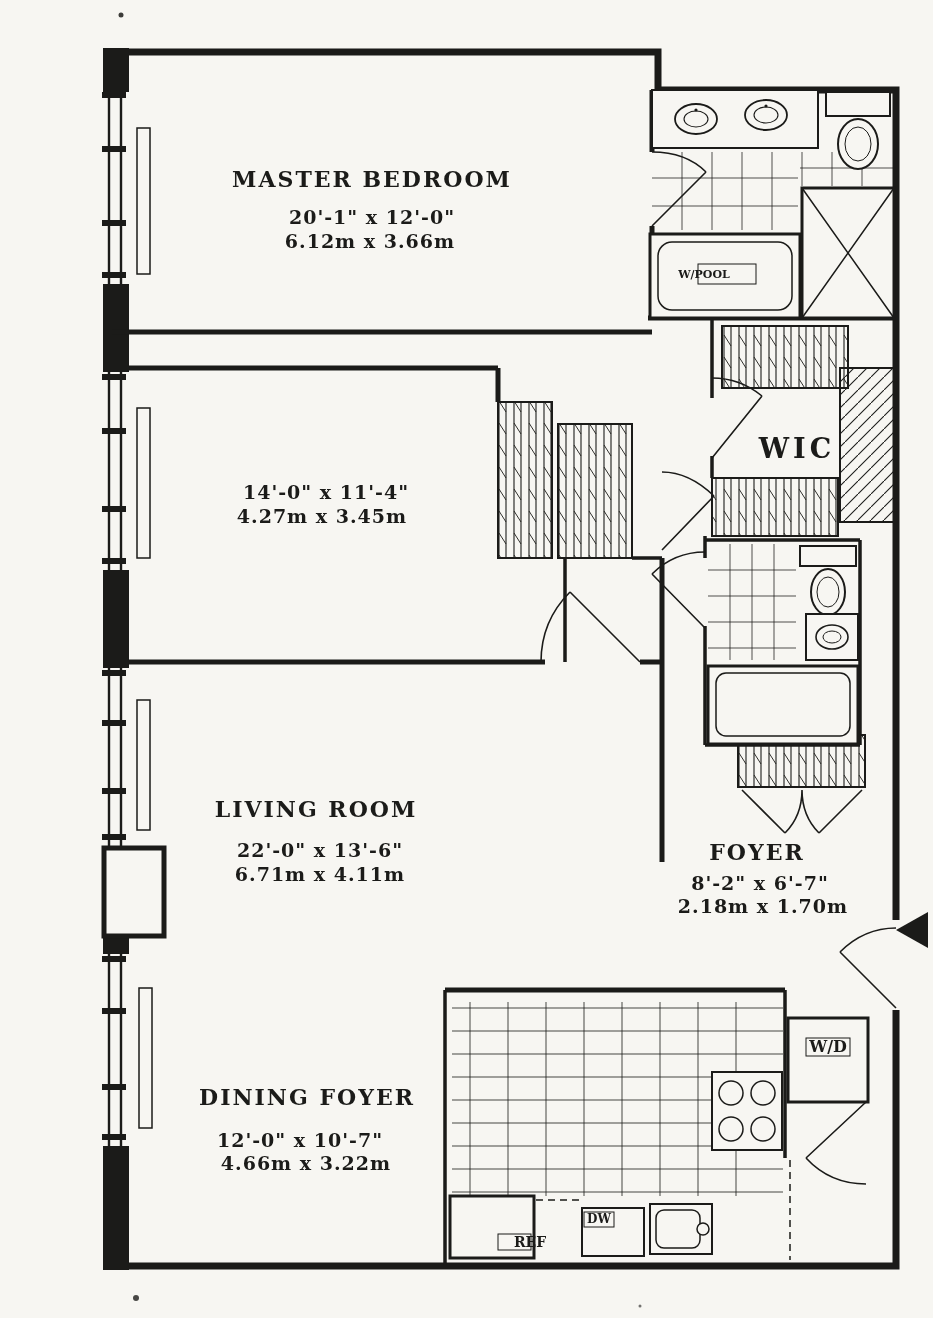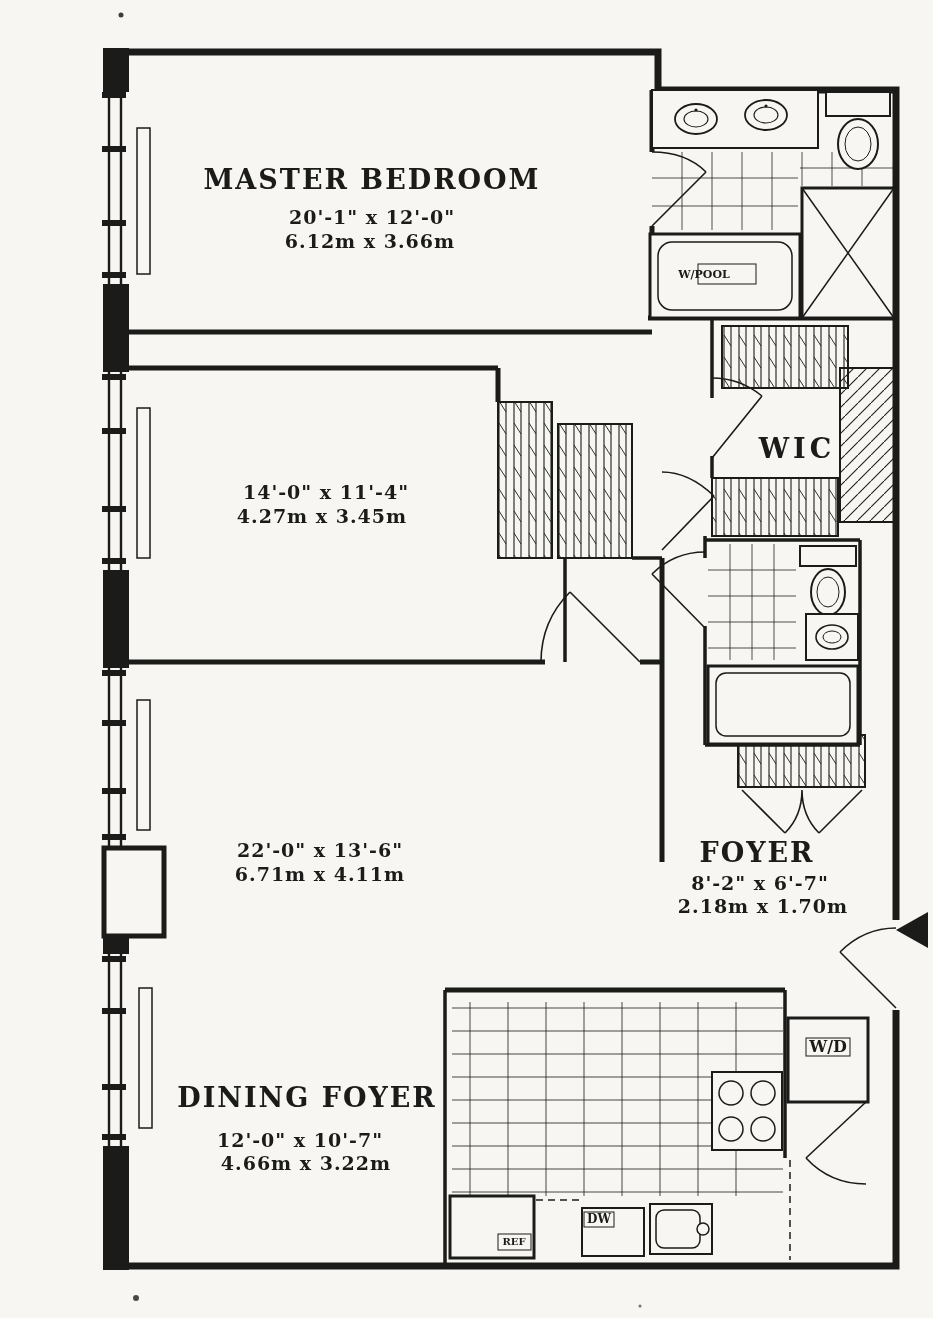--- a/index.html
+++ b/index.html
@@ -13,21 +13,21 @@
   }
   .plan-svg { position: absolute; left: 0; top: 0; }
   .lbl {
     position: absolute;
     transform: translate(-50%, -50%);
     color: #1b1b19;
     font-weight: bold;
     white-space: nowrap;
     line-height: 1;
   }
-  .room-name { font-size: 27px; letter-spacing: 2px; }
+  .room-name { font-size: 22px; letter-spacing: 2px; }
   .wic-name  { font-size: 27px; letter-spacing: 4px; }
   .room-dim  { font-size: 19px; letter-spacing: 1px; }
   .fix-lbl   { font-weight: bold; }
 </style>
 </head>
 <body>
 
 <div class="page">
 
   <svg class="plan-svg" width="933" height="1318" viewBox="0 0 933 1318">
@@ -200,29 +200,30 @@
 
   <div class="lbl room-name" style="left:372px;top:179px">MASTER BEDROOM</div>
   <div class="lbl room-dim" style="left:372px;top:217px">20'-1" x 12'-0"</div>
   <div class="lbl room-dim" style="left:370px;top:241px">6.12m x 3.66m</div>
 
   <div class="lbl room-dim" style="left:326px;top:492px">14'-0" x 11'-4"</div>
   <div class="lbl room-dim" style="left:322px;top:516px">4.27m x 3.45m</div>
 
   <div class="lbl wic-name" style="left:797px;top:448px">WIC</div>
 
+  <div class="lbl room-name" style="left:316px;top:809px">LIVING ROOM</div>
   <div class="lbl room-dim" style="left:320px;top:850px">22'-0" x 13'-6"</div>
   <div class="lbl room-dim" style="left:320px;top:874px">6.71m x 4.11m</div>
 
   <div class="lbl room-name" style="left:757px;top:852px">FOYER</div>
   <div class="lbl room-dim" style="left:760px;top:883px">8'-2" x 6'-7"</div>
   <div class="lbl room-dim" style="left:763px;top:906px">2.18m x 1.70m</div>
 
   <div class="lbl room-name" style="left:307px;top:1097px">DINING FOYER</div>
   <div class="lbl room-dim" style="left:300px;top:1140px">12'-0" x 10'-7"</div>
   <div class="lbl room-dim" style="left:306px;top:1163px">4.66m x 3.22m</div>
 
   <div class="lbl fix-lbl" style="left:704px;top:274px;font-size:11px">W/POOL</div>
   <div class="lbl fix-lbl" style="left:828px;top:1047px;font-size:16px">W/D</div>
-  <div class="lbl fix-lbl" style="left:514px;top:1242px;font-size:10px">REF</div>
+  <div class="lbl fix-lbl" style="left:530px;top:1242px;font-size:14px">REF</div>
   <div class="lbl fix-lbl" style="left:599px;top:1219px;font-size:12px">DW</div>
 
 </div>
 
 </body></html>

